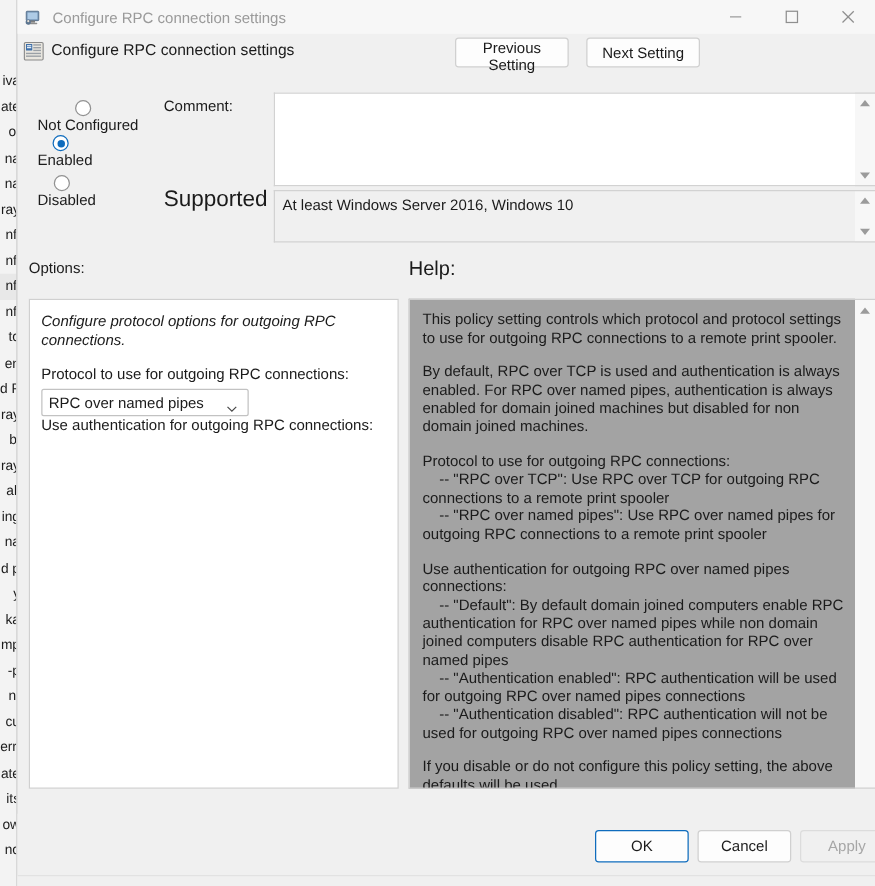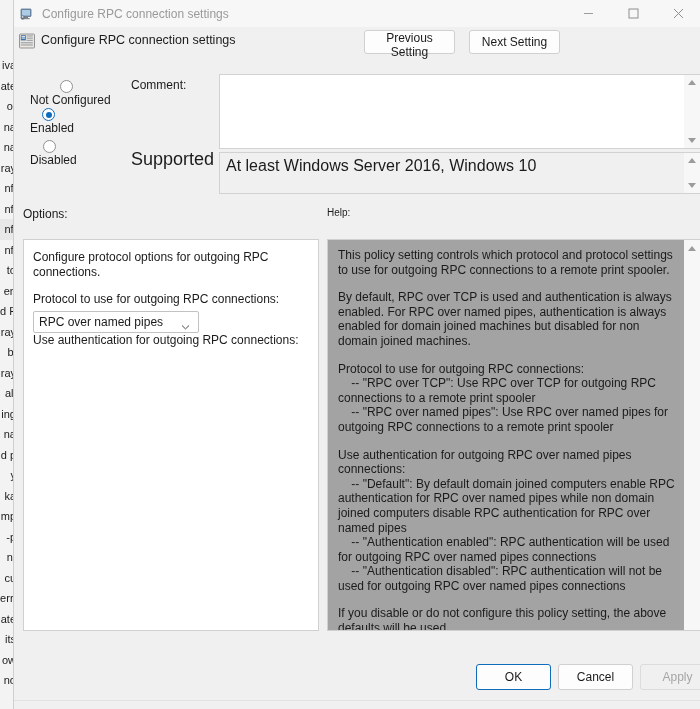--- a/index.html
+++ b/index.html
@@ -190,21 +190,21 @@
   }
   #supported-box {
     position: absolute;
     left: 205px; top: 152px;
     width: 482px; height: 42px;
     background: #f0f0f0;
     border: 1px solid #d2d2d2;
     border-right: none;
     box-sizing: border-box;
     padding: 4px 6px;
-    font-size: 16px;
+    font-size: 12px;
     color: #1b1b1b;
     overflow: hidden;
   }
   .vscroll {
     position: absolute;
     width: 17px;
     background: #f7f7f7;
     border: 1px solid #d2d2d2;
     border-left: none;
     box-sizing: border-box;
@@ -229,39 +229,40 @@
 
   
   #lbl-options {
     position: absolute;
     left: 9px; top: 207px;
     font-size: 12px;
   }
   #lbl-help {
     position: absolute;
     left: 313px; top: 207px;
-    font-size: 10px;
+    font-size: 16px;
   }
 
   
   #options-pane {
     position: absolute;
     left: 9px; top: 239px;
     width: 296px; height: 392px;
     background: #ffffff;
     border: 1px solid #d0d0d0;
     box-sizing: border-box;
     padding: 10px 9px;
     overflow: hidden;
   }
   .opt-text {
     font-size: 12px;
     color: #1b1b1b;
     line-height: 15px;
     margin: 0 0 12px 0;
+    font-style: italic;
   }
   .opt-label {
     font-size: 12px;
     color: #1b1b1b;
     margin: 0 0 5px 0;
   }
   .combo {
     position: relative;
     width: 166px;
     height: 22px;

